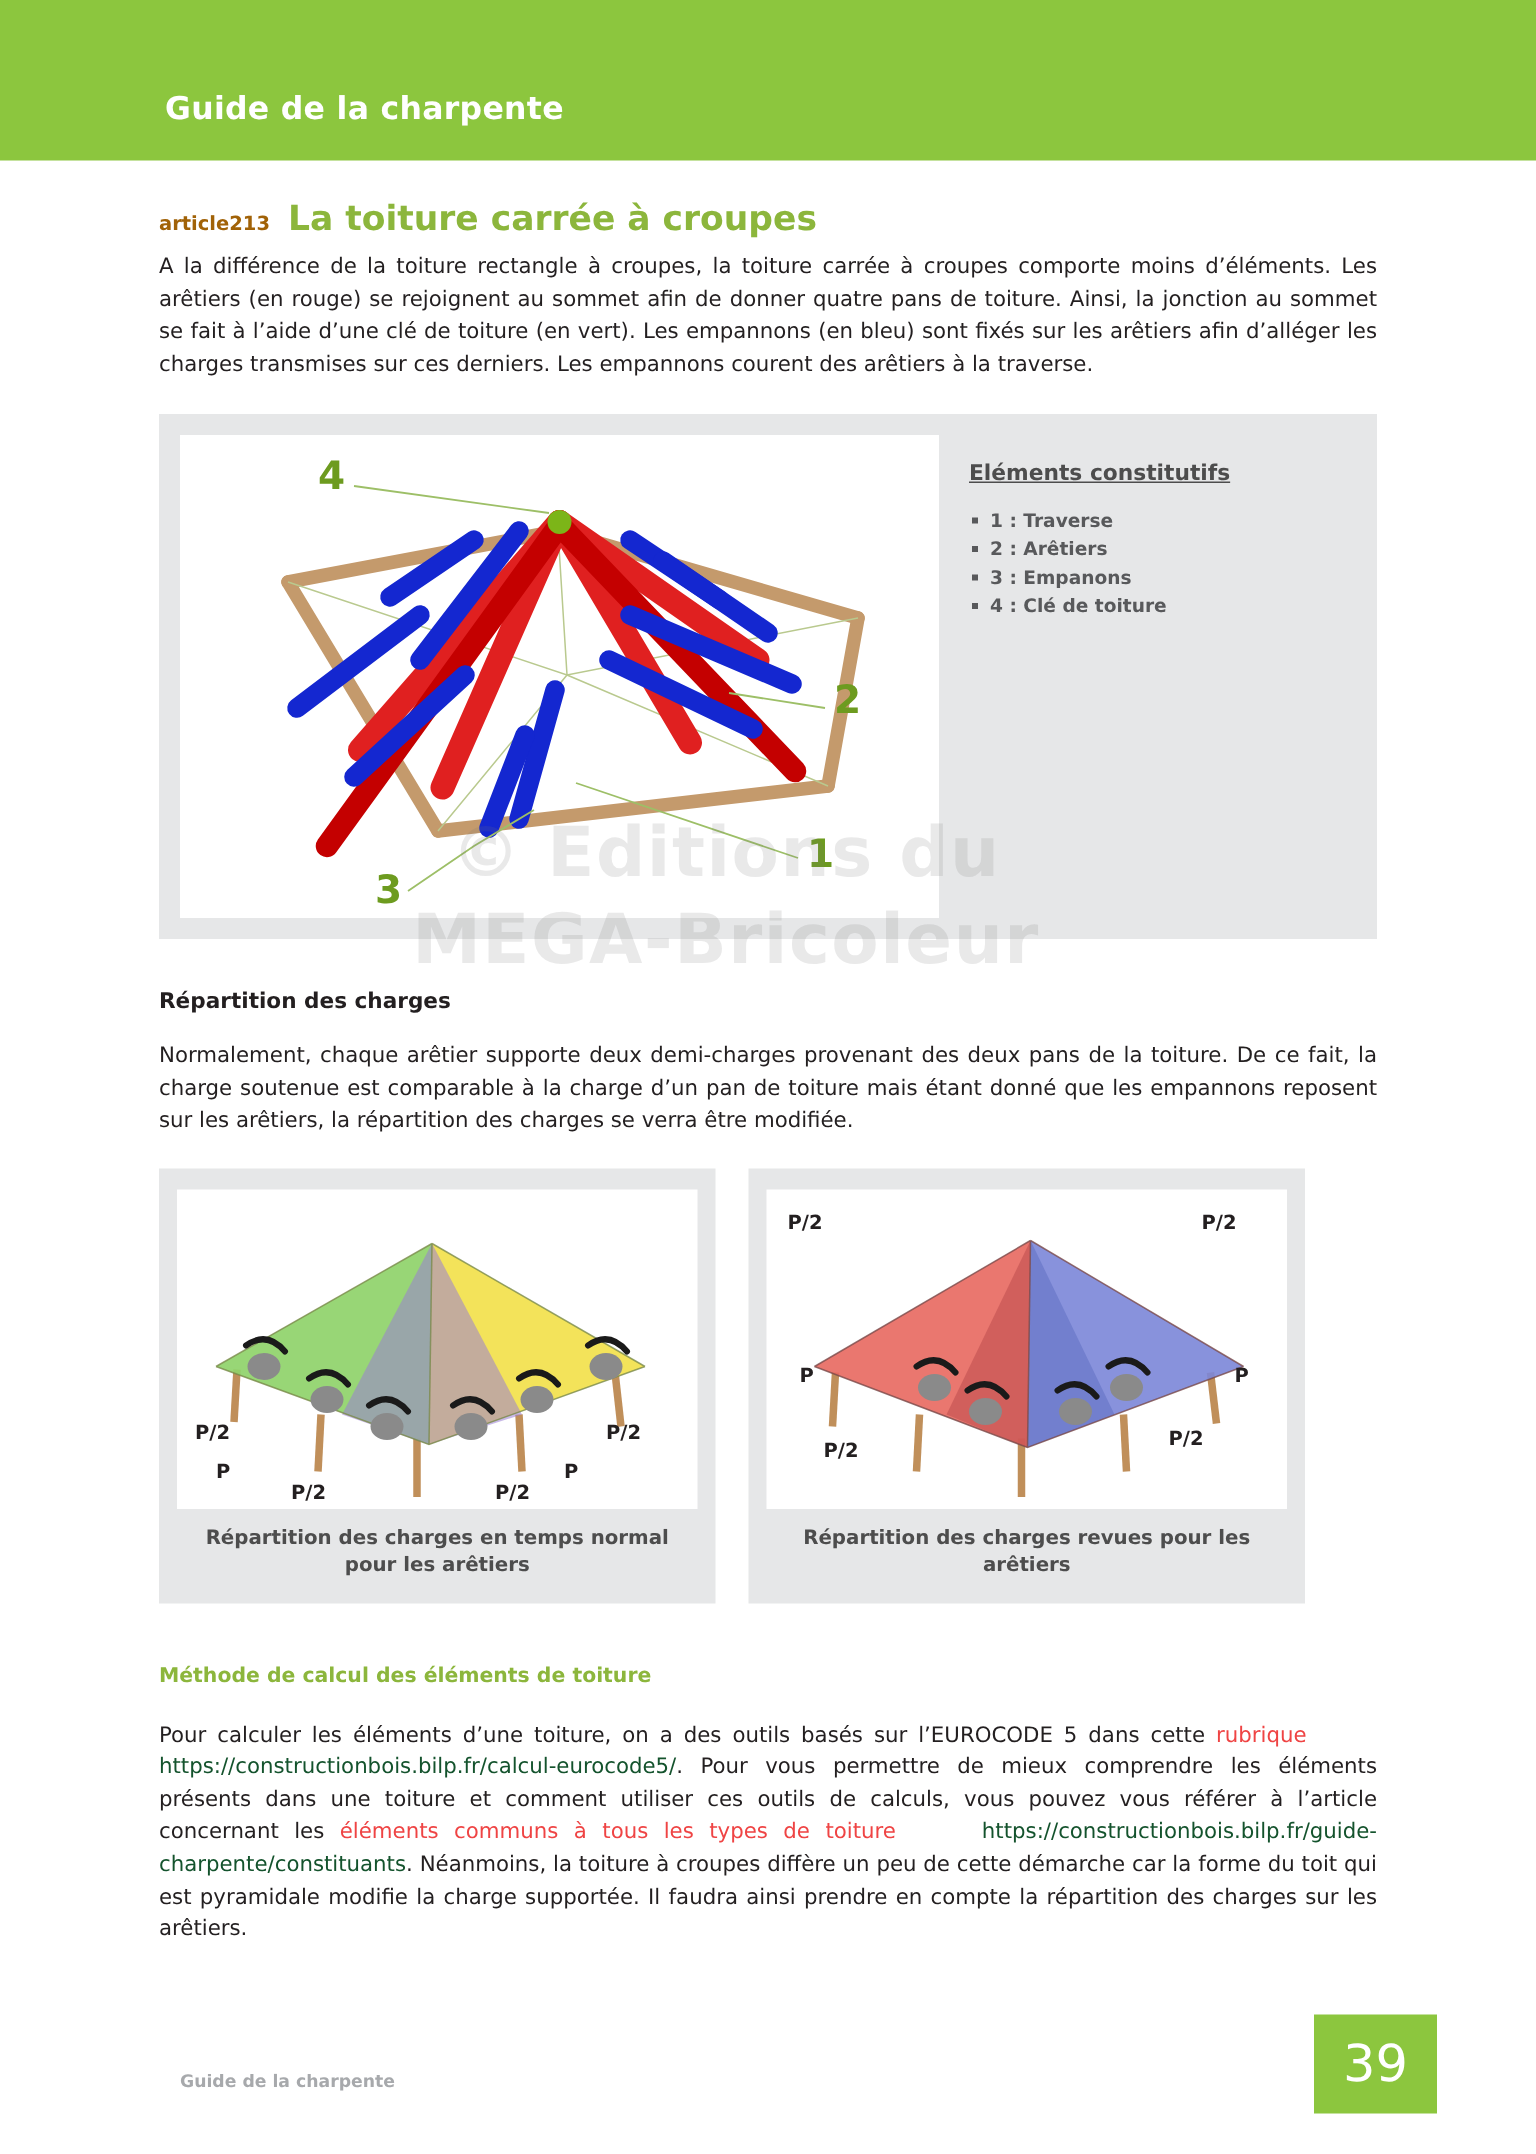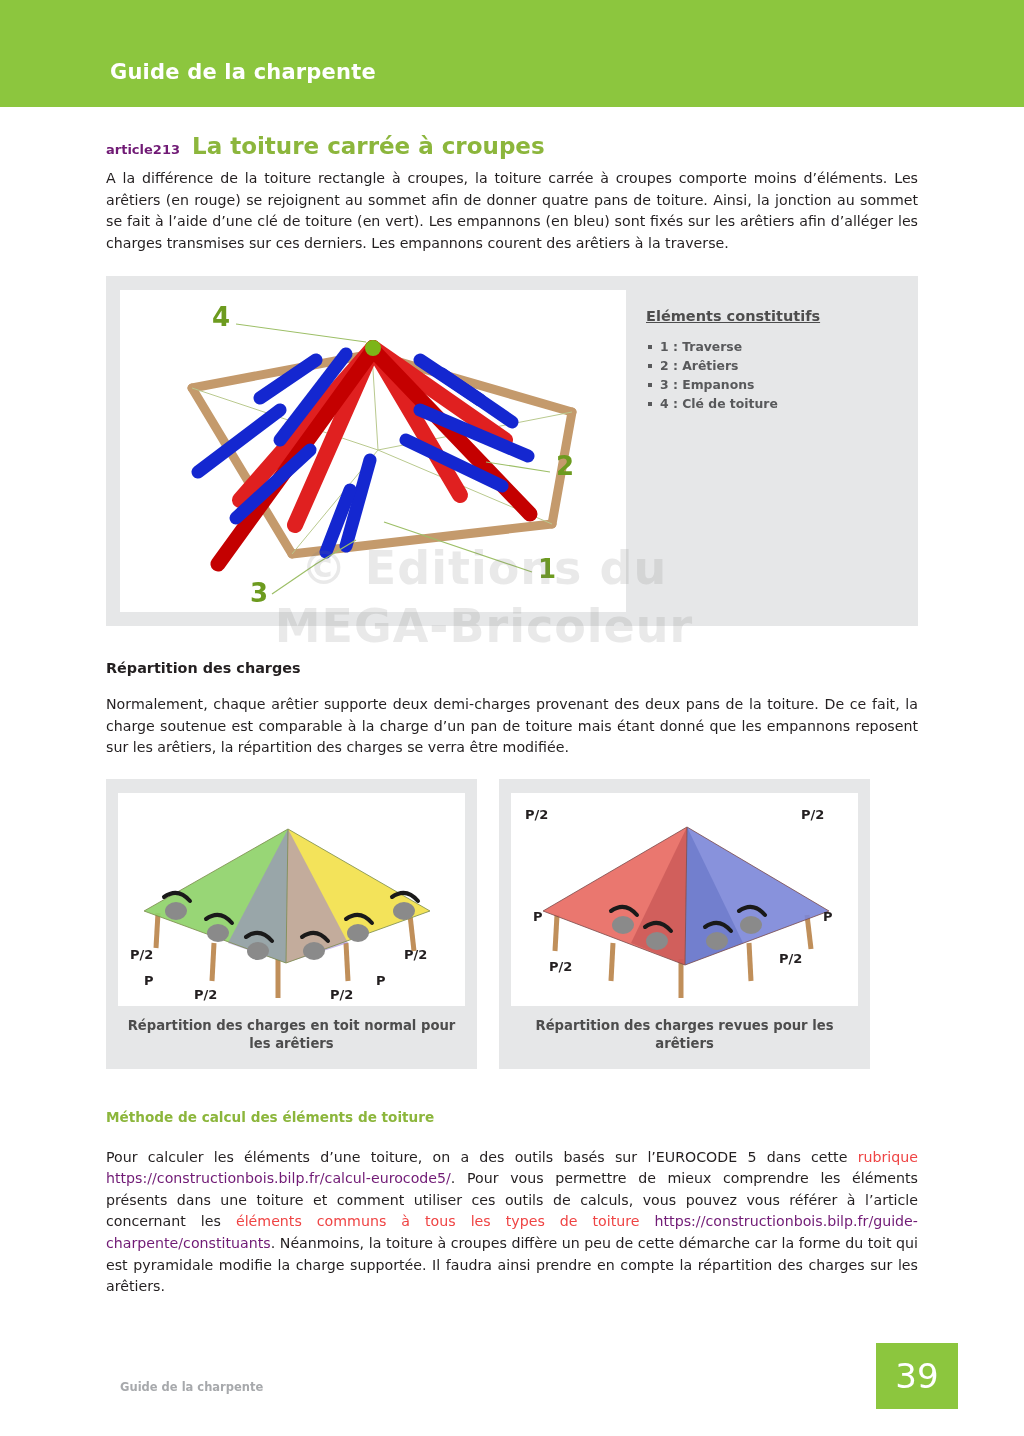--- a/index.html
+++ b/index.html
@@ -47,21 +47,21 @@
     width: 812px;
   }
 
   .article-line {
     margin-top: 26px;
     display: flex;
     align-items: baseline;
     gap: 12px;
   }
   .article-tag {
-    color: #701a75;
+    color: #a16207;
     font-weight: bold;
     font-size: 13px;
   }
   .article-title {
     color: #8cb63c;
     font-weight: bold;
     font-size: 23px;
   }
 
   p.body {
@@ -157,21 +157,21 @@
     text-align: center;
     font-size: 13.2px;
     font-weight: bold;
     color: #4d4d4d;
     line-height: 1.35;
     padding: 11px 6px 8px 6px;
   }
 
   
   .lnk { color: #ef4444; }
-  .url { color: #701a75; }
+  .url { color: #14532d; margin-left: 47px; }
 
   
   .watermark {
     position: absolute;
     top: 540px;
     left: 0;
     width: 968px;
     text-align: center;
     font-size: 46px;
     font-weight: bold;
@@ -347,21 +347,21 @@
             <g font-family="DejaVu Sans" font-weight="bold" font-size="13" fill="#231f20">
               <text x="12" y="166">P/2</text>
               <text x="26" y="192">P</text>
               <text x="76" y="206">P/2</text>
               <text x="212" y="206">P/2</text>
               <text x="258" y="192">P</text>
               <text x="286" y="166">P/2</text>
             </g>
           </svg>
         </div>
-        <div class="fig-caption">Répartition des charges en toit normal pour les arêtiers</div>
+        <div class="fig-caption">Répartition des charges en temps normal pour les arêtiers</div>
       </div>
 
       <div class="fig-card">
         <div class="canvas">
           <svg viewBox="0 0 347 213" width="347" height="213">
 
             <g stroke="#c08f5a" stroke-width="5">
               <line x1="46" y1="122" x2="44" y2="158"></line>
               <line x1="102" y1="150" x2="100" y2="188"></line>
               <line x1="170" y1="166" x2="170" y2="205"></line>

